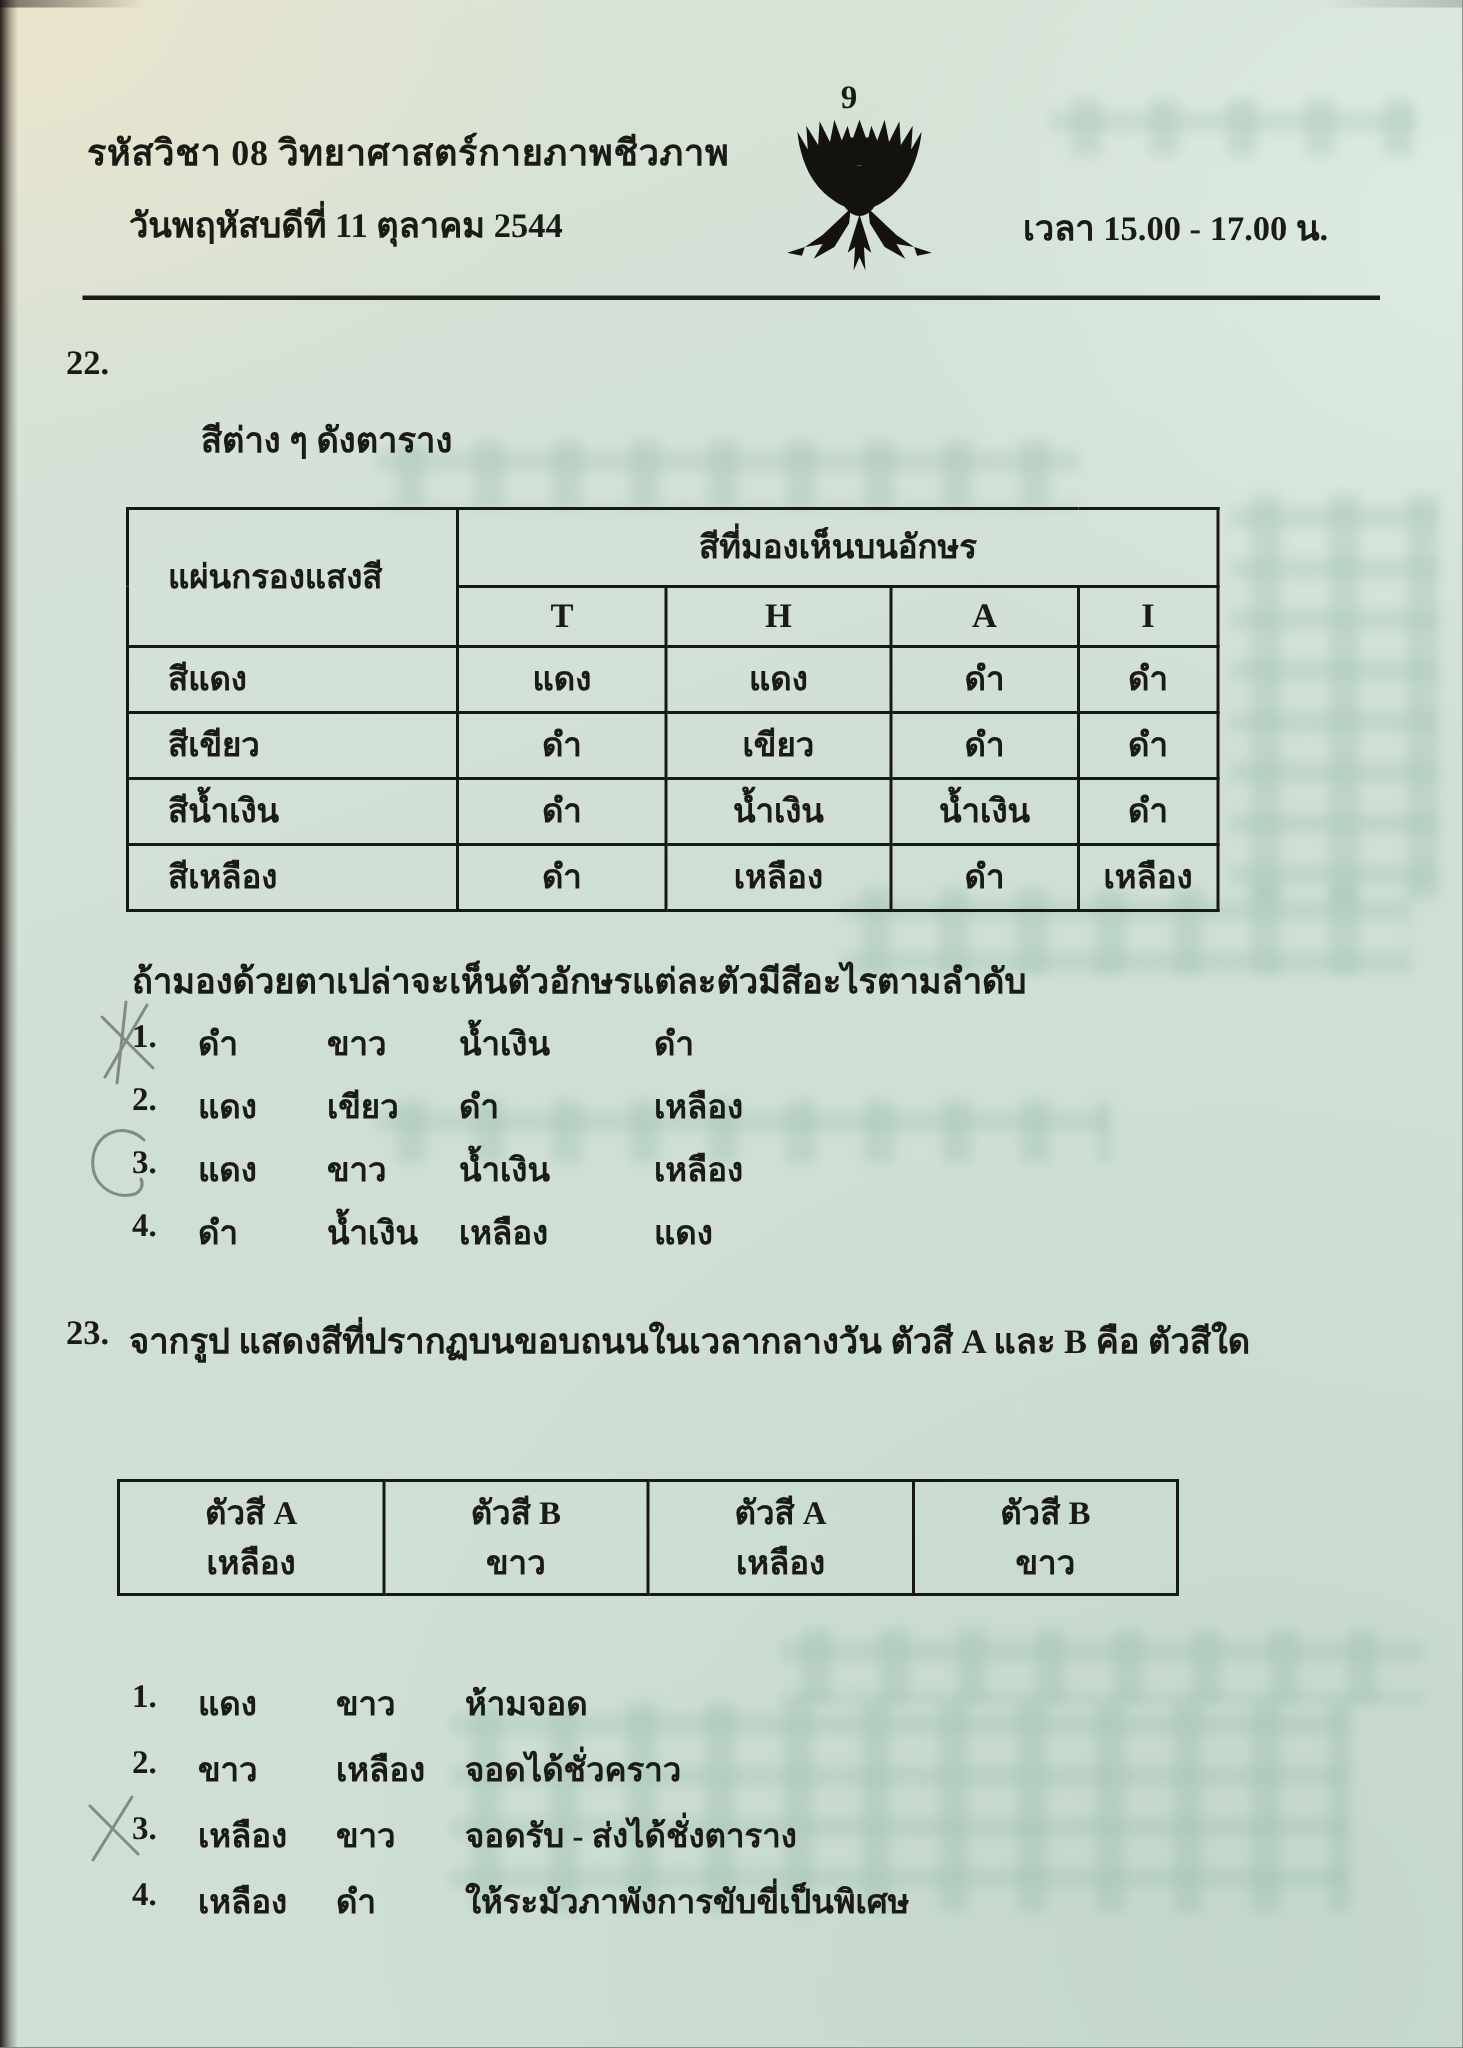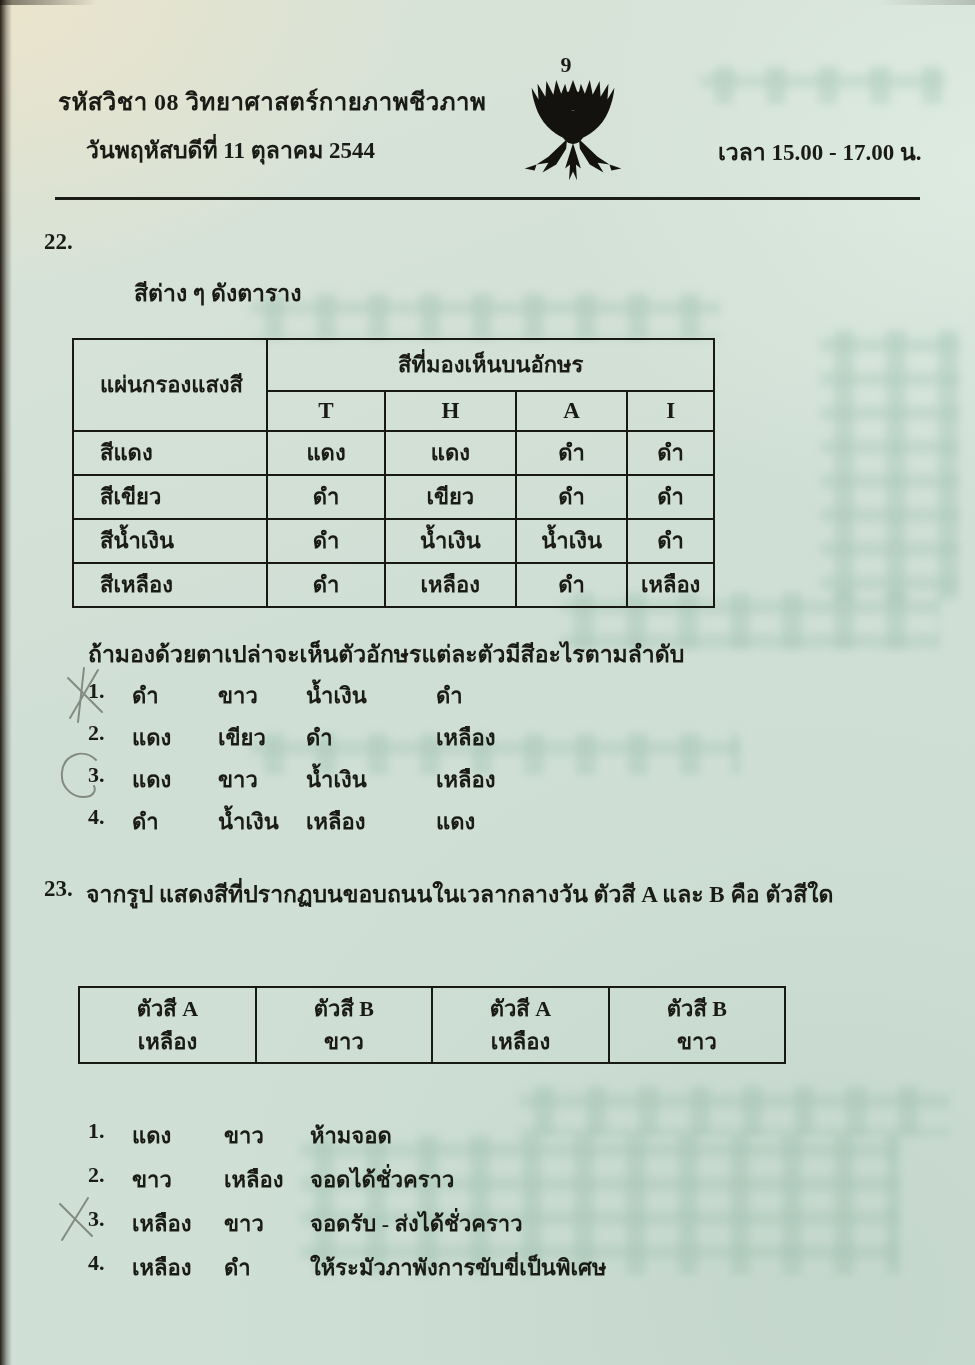--- a/index.html
+++ b/index.html
@@ -17,28 +17,28 @@
     background:linear-gradient(90deg,rgba(26,17,10,.92),rgba(26,17,10,.3) 55%,rgba(26,17,10,0));}
   .edge-top{position:absolute;top:0;left:0;right:0;height:5px;z-index:5;
     background:linear-gradient(90deg,rgba(20,15,10,.55),rgba(20,15,10,0) 10%,rgba(20,15,10,0) 90%,rgba(70,70,60,.25));}
   .ghost{position:absolute;z-index:0;filter:blur(4px);opacity:.38;pointer-events:none;
     background:
       repeating-linear-gradient(90deg, rgba(118,168,146,0) 0 14px, rgba(118,168,146,.55) 14px 34px, rgba(118,168,146,0) 34px 52px),
       repeating-linear-gradient(180deg, rgba(118,168,146,0) 0 8px, rgba(118,168,146,.45) 8px 22px, rgba(118,168,146,0) 22px 34px);}
   .txt{position:absolute;z-index:2;font-weight:bold;white-space:nowrap;}
   .h-course{left:58px;top:82px;font-size:24px;letter-spacing:.5px;}
   .h-date{left:58px;top:132px;font-size:23px;margin-left:28px;}
-  .h-time{left:682px;top:134px;font-size:23px;margin-left:36px;}
+  .h-time{left:682px;top:134px;font-size:23px;}
   .pagenum{left:550px;top:52px;width:32px;text-align:center;font-size:22px;}
   .rule{position:absolute;left:55px;top:197px;width:865px;height:3px;background:#1c1c16;z-index:2;}
   .emblem{position:absolute;left:498px;top:74px;z-index:2;}
   .q-num{font-size:23px;}
   .q-line{font-size:23px;}
   table{border-collapse:collapse;position:absolute;z-index:2;}
-  .t1{left:72px;top:338px;width:643px;}
+  .t1{left:84px;top:338px;width:729px;}
   .t1 td{border:2.5px solid #191913;font-weight:bold;font-size:22px;line-height:1.35;}
   .t1 .grp{height:48px;text-align:center;}
   .t1 .ltr{height:36px;text-align:center;font-size:23px;}
   .t1 .fcol{padding-left:26px;width:202px;}
   .t1 .val{text-align:center;height:40px;}
   .t2{left:78px;top:986px;width:708px;border-radius:25px;}
   .t2 td{border:2.5px solid #191913;height:72px;text-align:center;font-weight:bold;
          font-size:22px;line-height:1.5;width:177px;}
   .choice{position:absolute;left:88px;display:flex;z-index:2;font-weight:bold;font-size:22px;white-space:nowrap;}
   .choice .n{width:44px;}
@@ -216,21 +216,21 @@
   <div class="choice q23c" style="top:1162px;">
     <span class="n">2.</span>
     <span class="pa">ขาว</span>
     <span class="pb">เหลือง</span>
     <span class="pm">จอดได้ชั่วคราว</span>
   </div>
   <div class="choice q23c" style="top:1206px;">
     <span class="n">3.</span>
     <span class="pa">เหลือง</span>
     <span class="pb">ขาว</span>
-    <span class="pm">จอดรับ - ส่งได้ชั่วคราว</span>
+    <span class="pm">จอดรับ - ส่งได้ชั่งตาราง</span>
   </div>
   <div class="choice q23c" style="top:1250px;">
     <span class="n">4.</span>
     <span class="pa">เหลือง</span>
     <span class="pb">ดำ</span>
     <span class="pm">ให้ระมัวภาพังการขับขี่เป็นพิเศษ</span>
   </div>
 
   <svg class="pencil" style="left:52px;top:1192px;" width="46" height="52" viewBox="0 0 46 52">
     <path d="M8,12 L40,44"></path>

